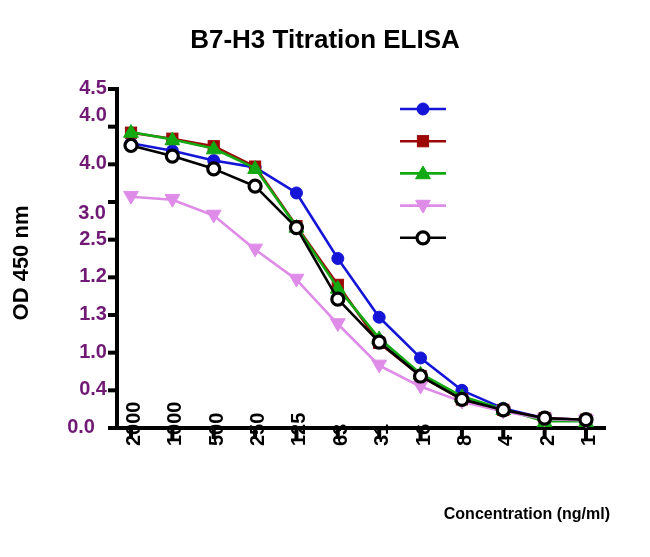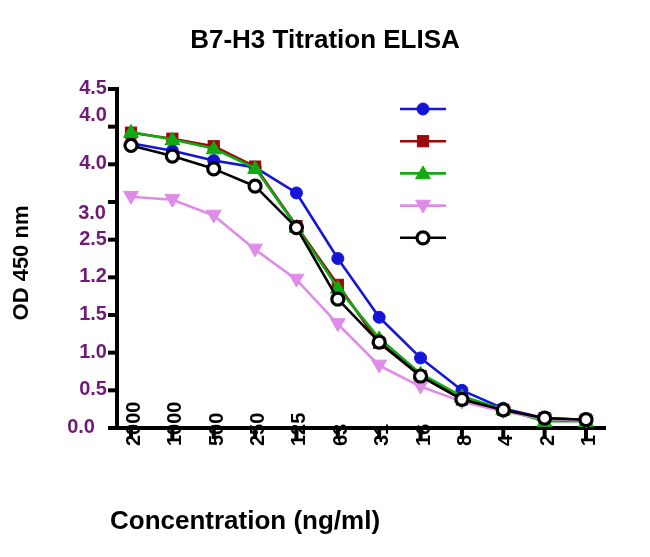--- a/index.html
+++ b/index.html
@@ -43,22 +43,22 @@
     font-size: 22px;
     font-weight: bold;
     color: #000000;
     font-family: "Liberation Sans", sans-serif;
   }
   .xlabel {
     position: absolute;
     left: 110px;
     top: 505px;
     width: 500px;
-    text-align: left;
-    font-size: 26px;
+    text-align: right;
+    font-size: 16px;
     font-weight: bold;
     color: #000000;
     font-family: "Liberation Sans", sans-serif;
   }
   .ytick-label {
     position: absolute;
     text-align: right;
     font-size: 20px;
     font-weight: bold;
     color: #701a75;
@@ -94,23 +94,23 @@
 
   <div class="xlabel">Concentration (ng/ml)</div>
 
   <div id="ytick-labels">
       <div class="ytick-label" style="left: 49px; width: 58px; top: 76px;">4.5</div>
       <div class="ytick-label" style="left: 49px; width: 58px; top: 103px;">4.0</div>
       <div class="ytick-label" style="left: 49px; width: 58px; top: 151.333px;">4.0</div>
       <div class="ytick-label" style="left: 48px; width: 58px; top: 189px; margin-top: 12px;">3.0</div>
       <div class="ytick-label" style="left: 49px; width: 58px; top: 226.667px;">2.5</div>
       <div class="ytick-label" style="left: 49px; width: 58px; top: 264.333px;">1.2</div>
-      <div class="ytick-label" style="left: 49px; width: 58px; top: 302px;">1.5</div>
+      <div class="ytick-label" style="left: 49px; width: 58px; top: 302px;">1.3</div>
       <div class="ytick-label" style="left: 49px; width: 58px; top: 339.667px;">1.0</div>
-      <div class="ytick-label" style="left: 49px; width: 58px; top: 377.333px;">0.5</div>
+      <div class="ytick-label" style="left: 49px; width: 58px; top: 377.333px;">0.4</div>
       <div class="ytick-label" style="left: 37px; width: 58px; top: 415px;">0.0</div>
     </div>
   <div id="xtick-labels">
       <div class="xtick-label" style="left: 122px; top: 446px;">2000</div>
       <div class="xtick-label" style="left: 163.364px; top: 446px;">1000</div>
       <div class="xtick-label" style="left: 204.727px; top: 446px;">500</div>
       <div class="xtick-label" style="left: 246.091px; top: 446px;">250</div>
       <div class="xtick-label" style="left: 287.455px; top: 446px;">125</div>
       <div class="xtick-label" style="left: 328.818px; top: 446px;">63</div>
       <div class="xtick-label" style="left: 370.182px; top: 446px;">31</div>

